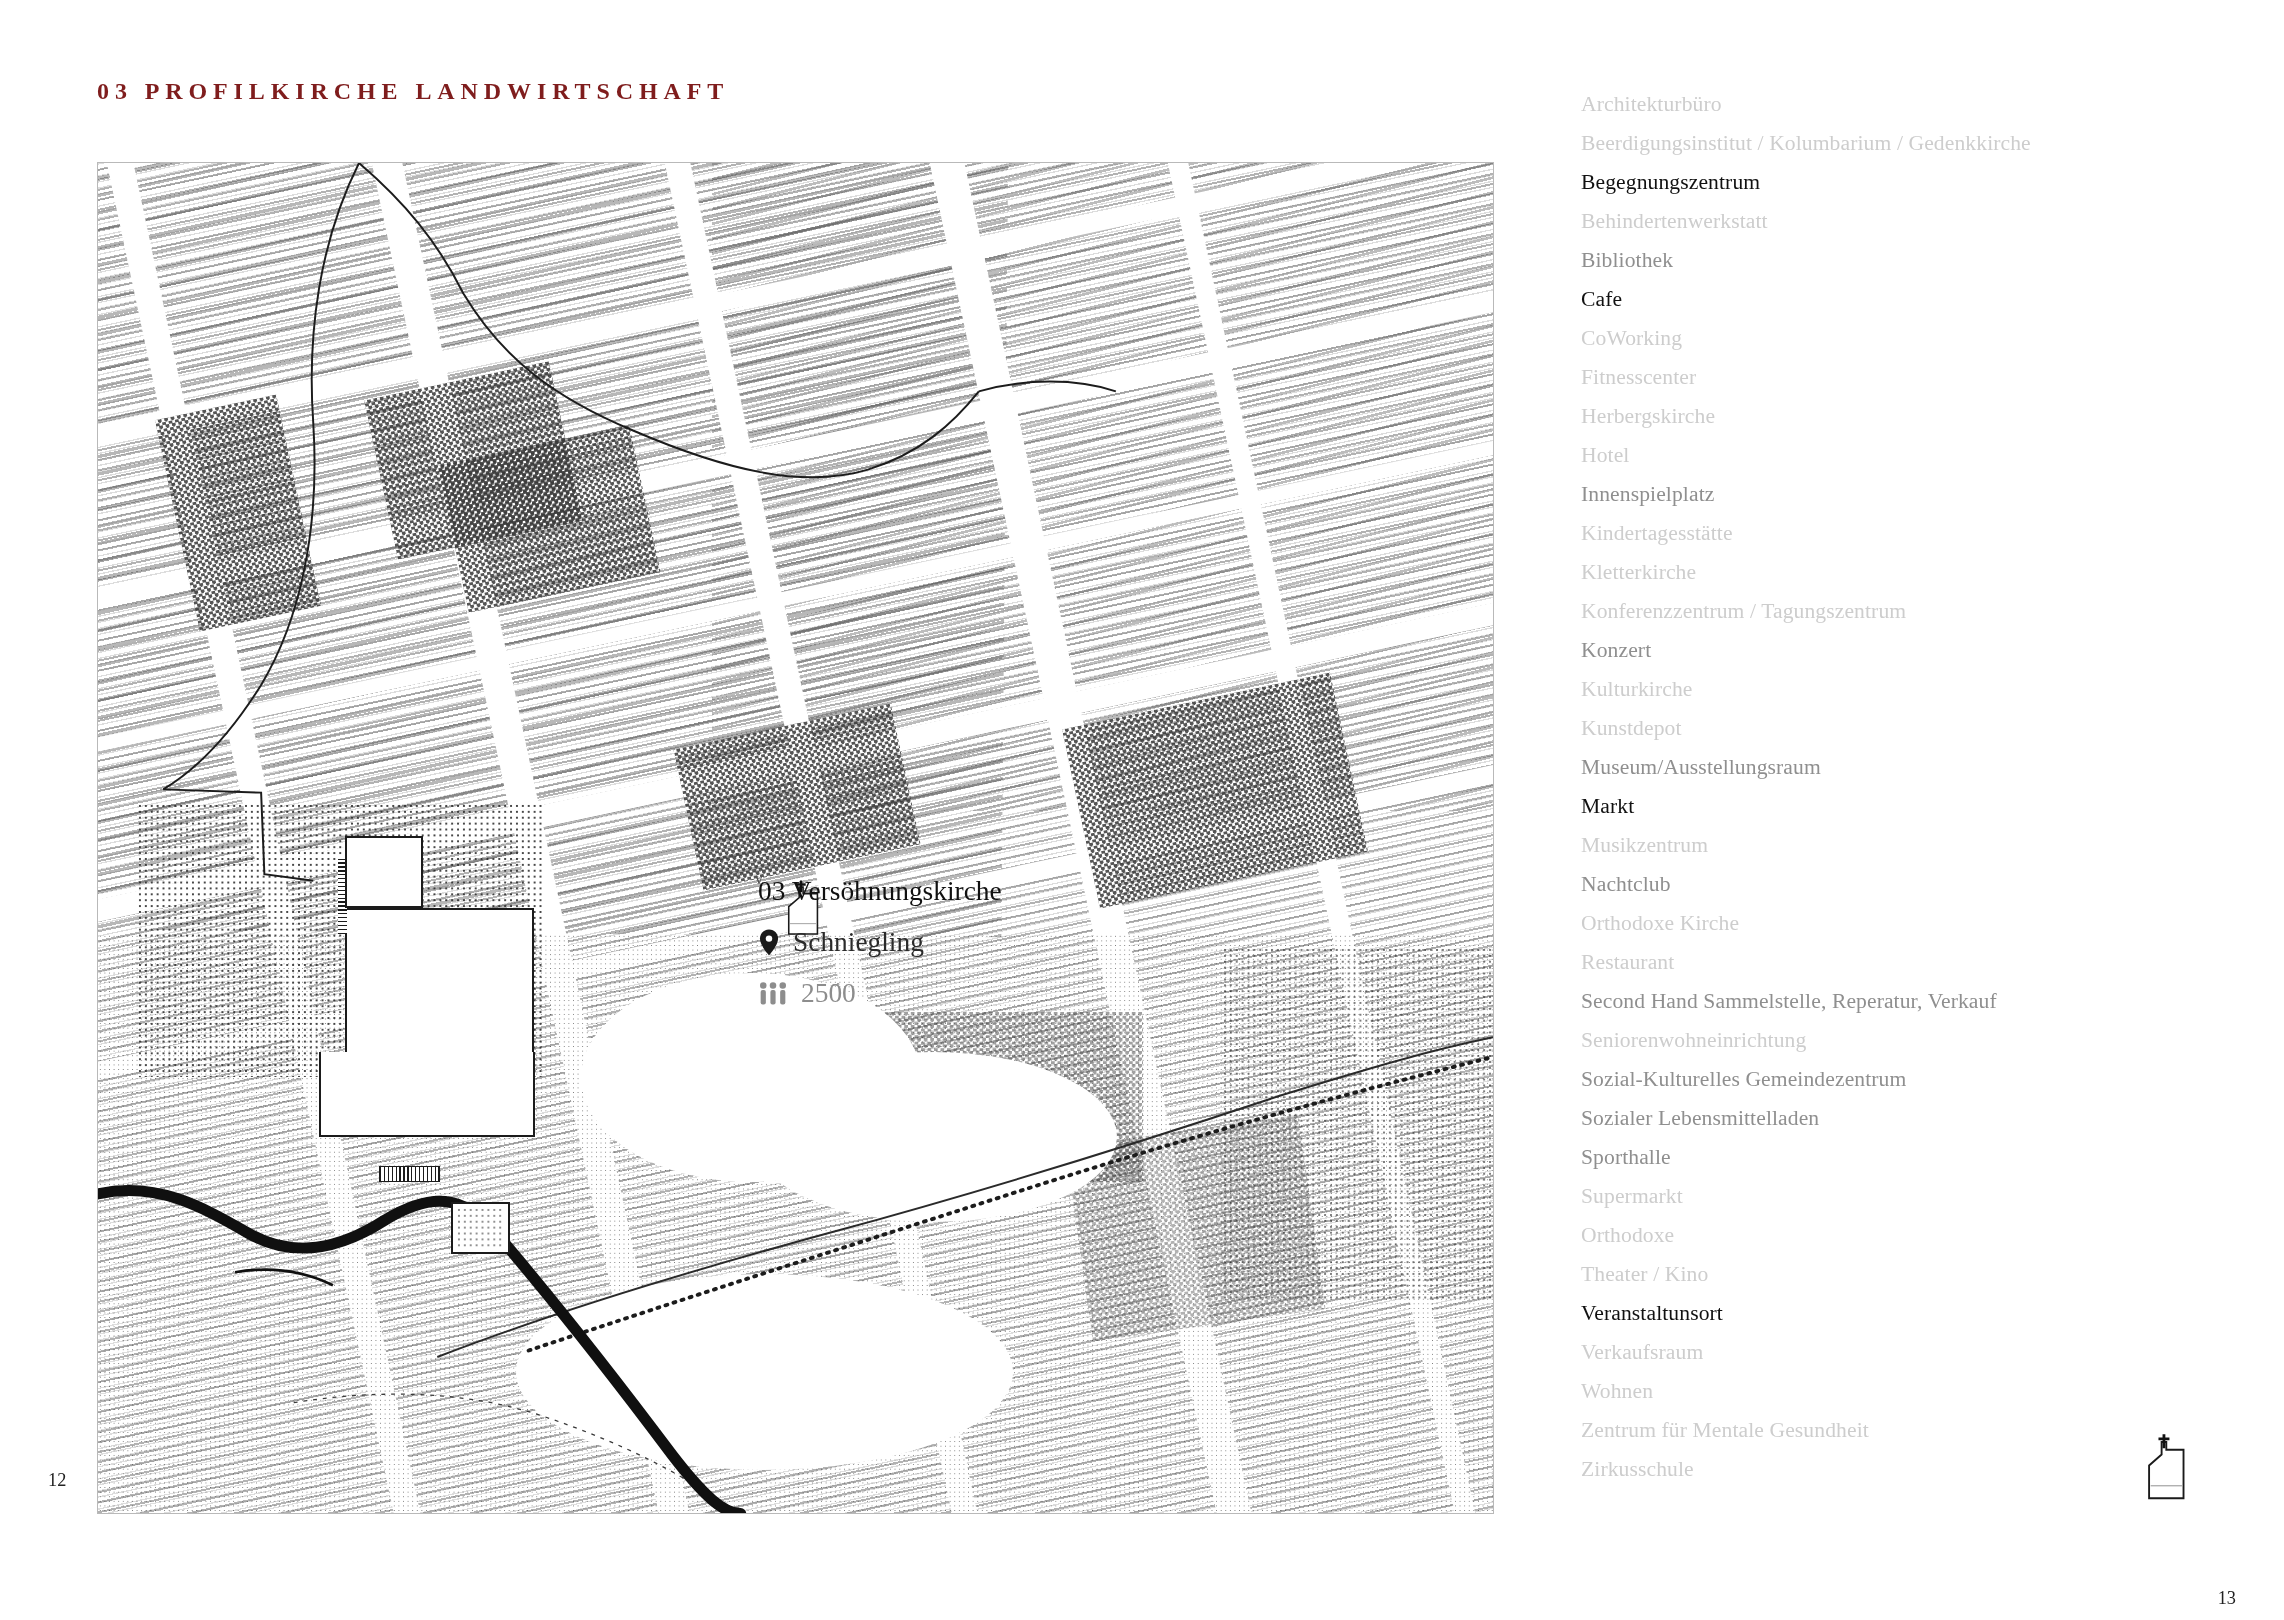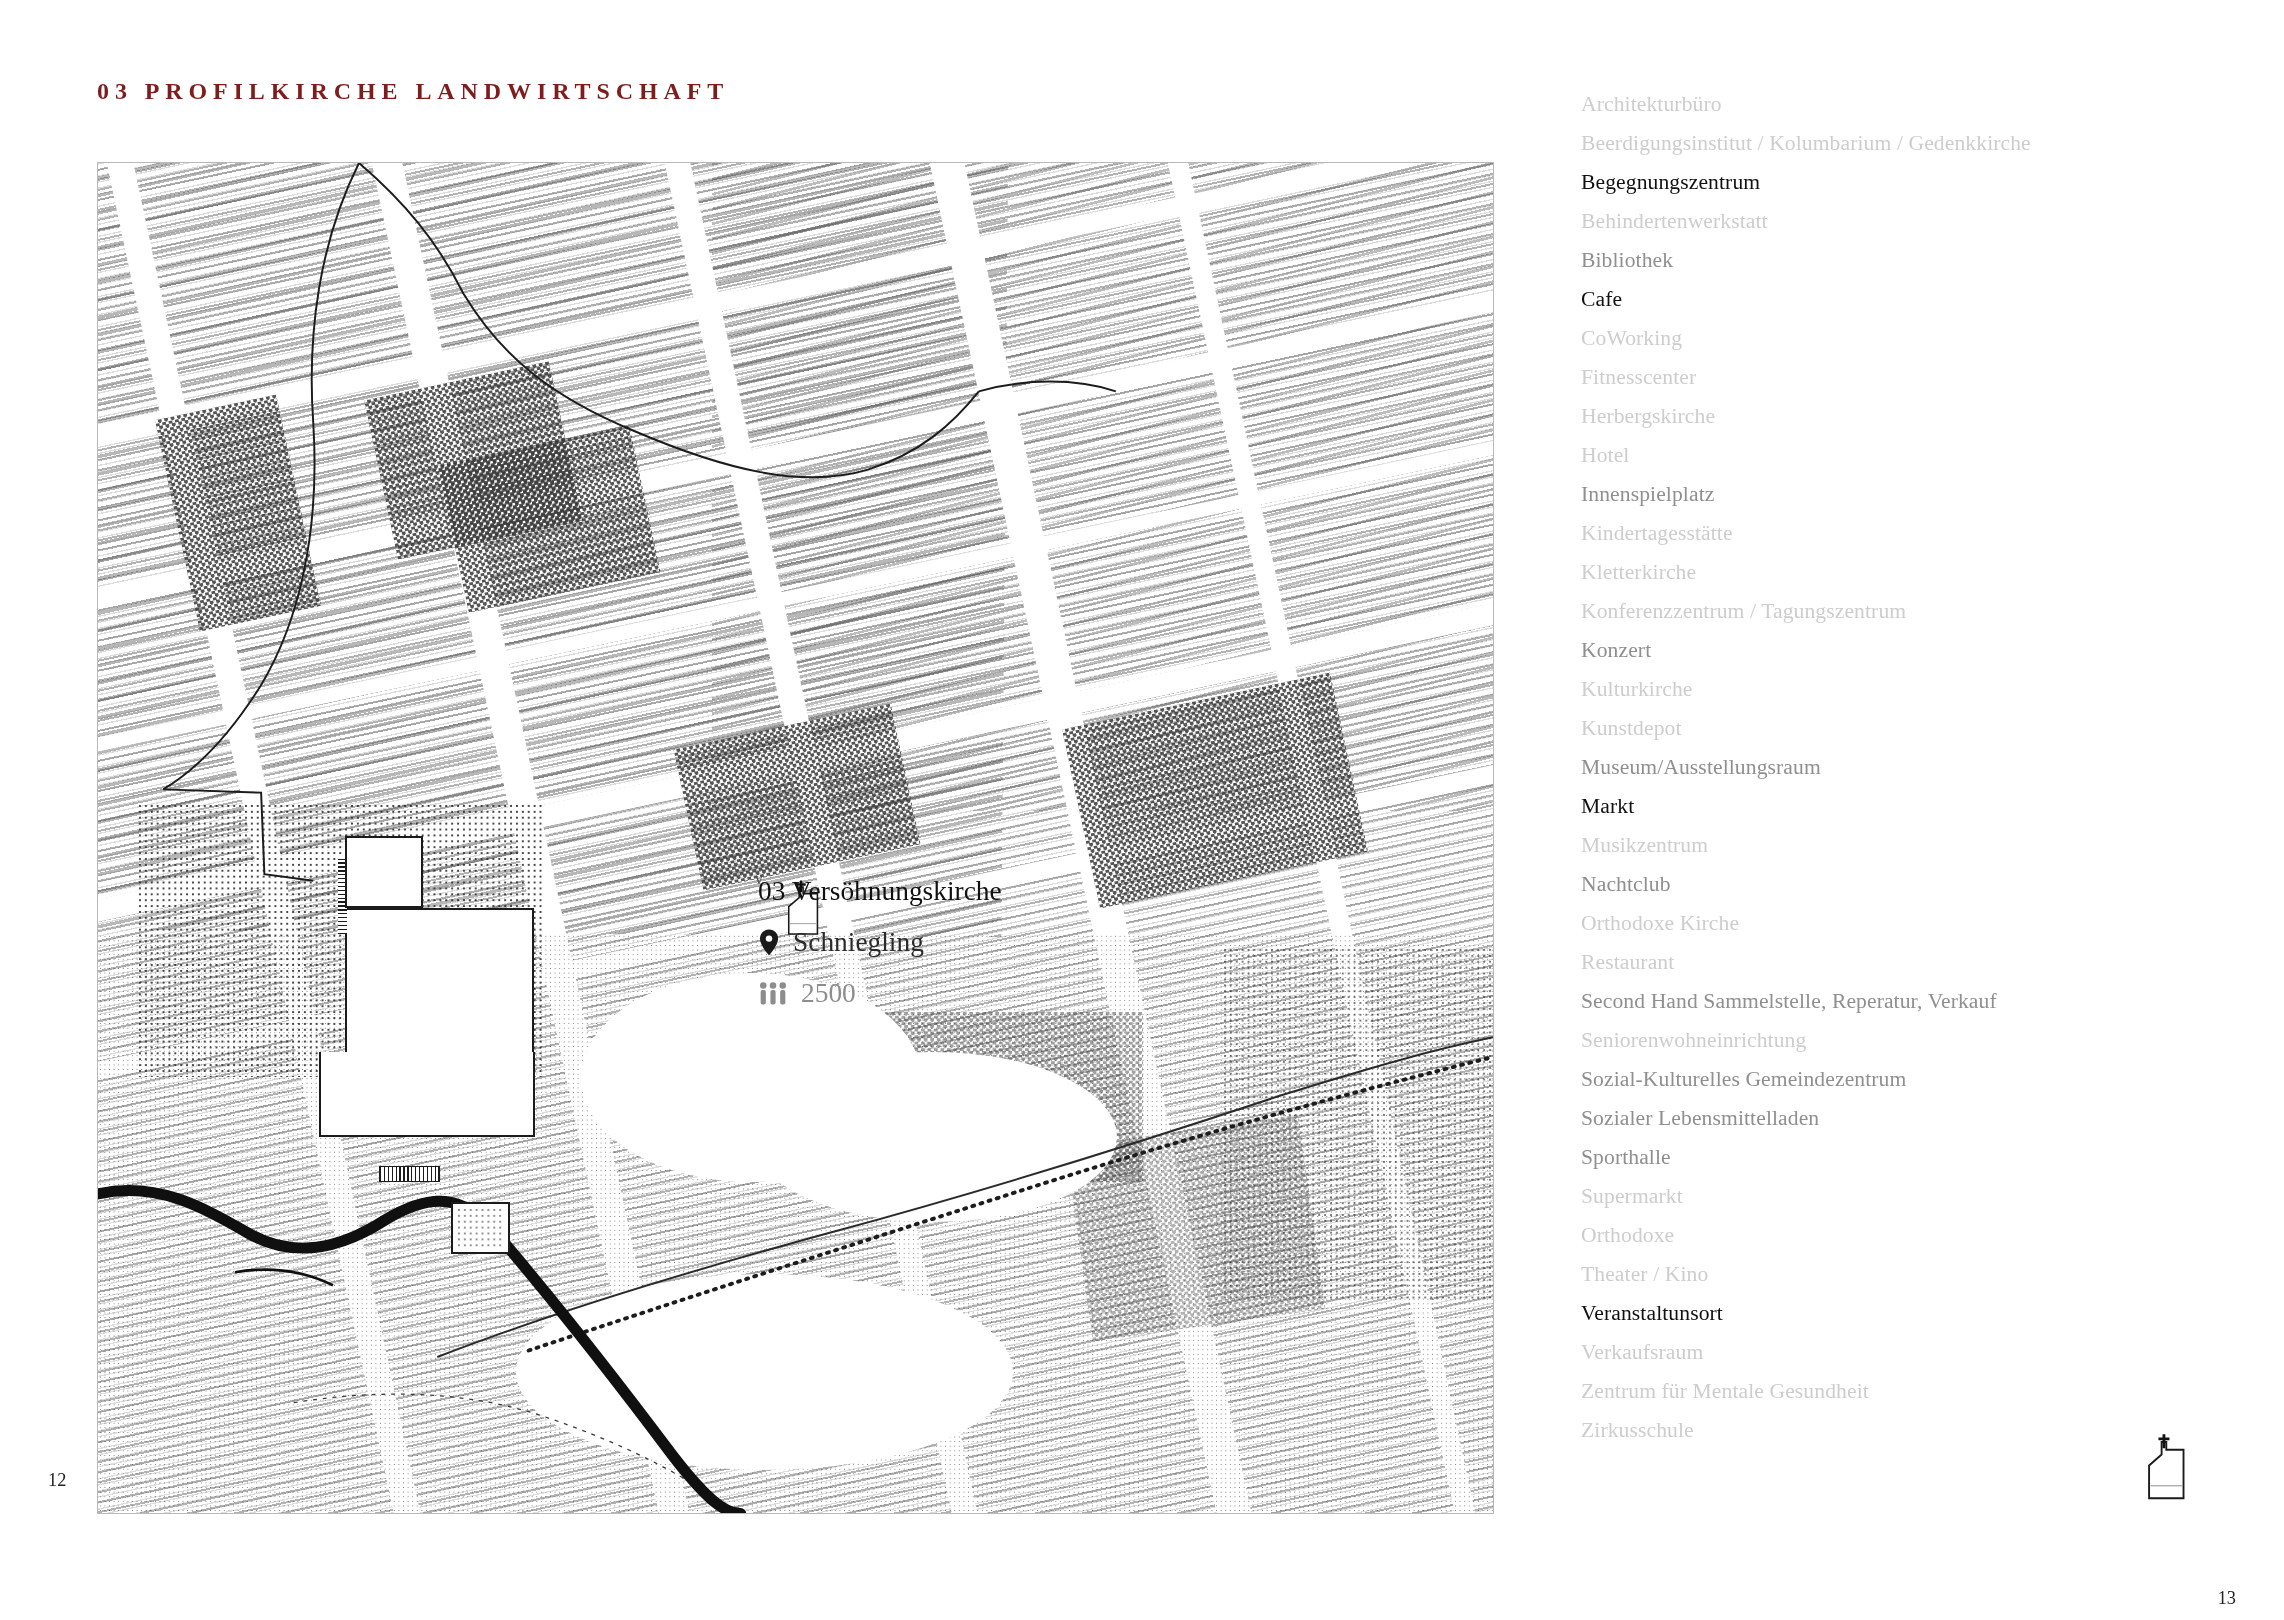--- a/index.html
+++ b/index.html
@@ -317,20 +317,21 @@
   <div class="list-item mid">Second Hand Sammelstelle, Reperatur, Verkauf</div>
   <div class="list-item">Seniorenwohneinrichtung</div>
   <div class="list-item mid">Sozial-Kulturelles Gemeindezentrum</div>
   <div class="list-item mid">Sozialer Lebensmittelladen</div>
   <div class="list-item mid">Sporthalle</div>
   <div class="list-item">Supermarkt</div>
   <div class="list-item">Orthodoxe</div>
   <div class="list-item">Theater / Kino</div>
   <div class="list-item on">Veranstaltunsort</div>
   <div class="list-item">Verkaufsraum</div>
+  <div class="list-item">Wohnen</div>
   <div class="list-item">Zentrum für Mentale Gesundheit</div>
   <div class="list-item">Zirkusschule</div>
 </div>
 
 <svg class="corner-glyph" viewBox="0 0 92 92">
   <path d="M18 86 L18 44 L34 30 L34 14 L40 14 L40 24 L62 24 L62 86 Z" fill="#ffffff" stroke="#1a1a1a" stroke-width="2.4"></path>
   <path d="M37 4 L37 22 M30 10 L44 10" stroke="#111111" stroke-width="3.6"></path>
   <path d="M20 70 L60 70" stroke="#9a9a9a" stroke-width="1.4"></path>
 </svg>
 

